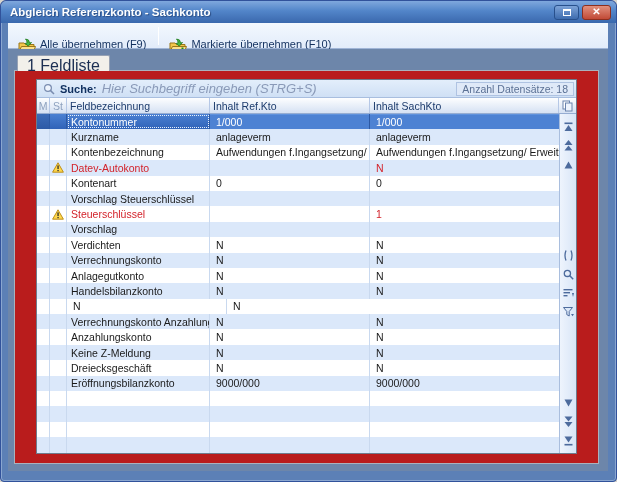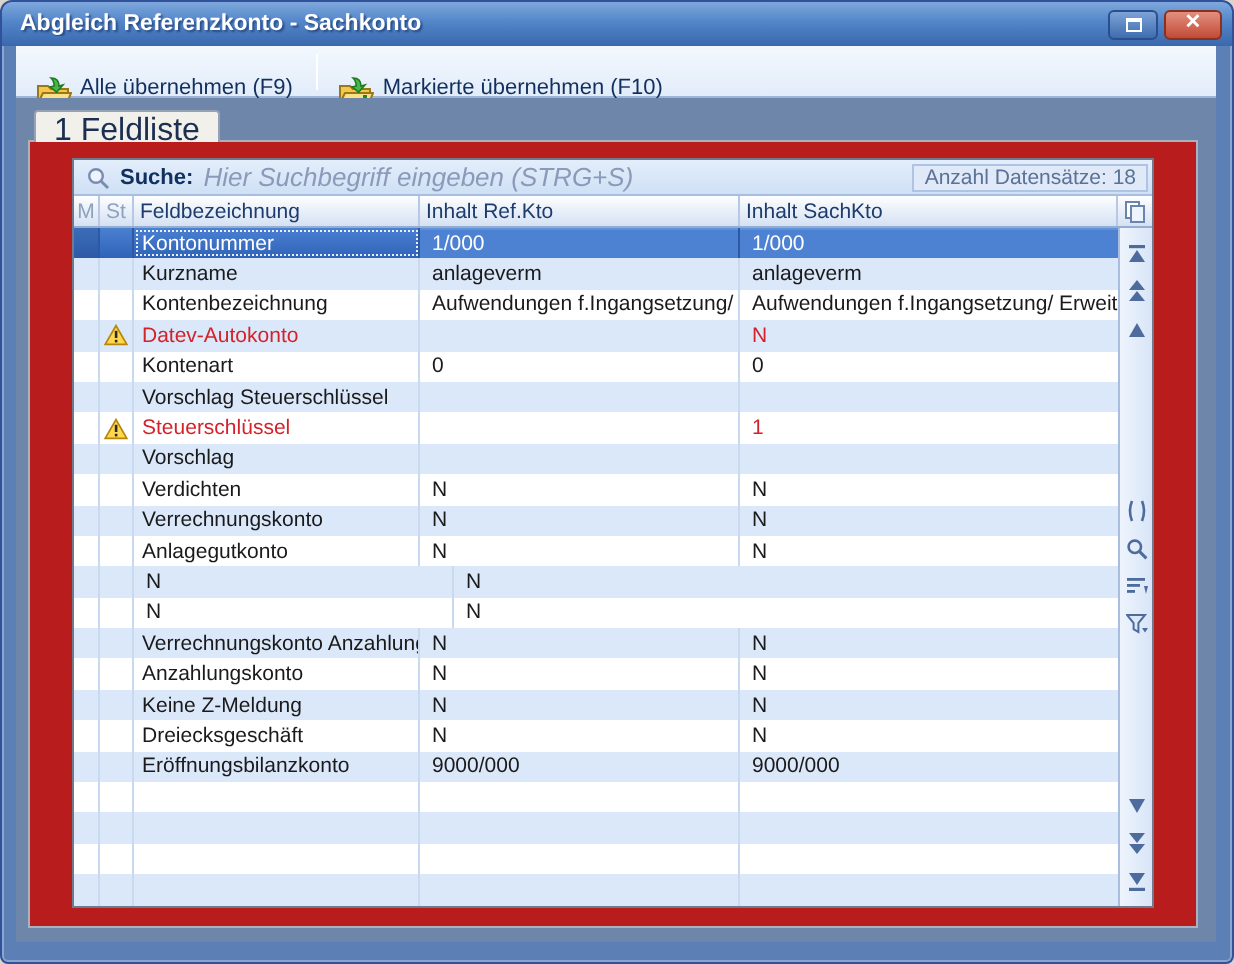--- a/index.html
+++ b/index.html
@@ -248,20 +248,21 @@
               <div class="row">
                 <div class="cell m"></div>
                 <div class="cell st"></div>
                 <div class="cell field">Anlagegutkonto</div>
                 <div class="cell ref">N</div>
                 <div class="cell sach">N</div>
               </div>
               <div class="row alt">
                 <div class="cell m"></div>
                 <div class="cell st"></div>
+                <div class="cell field">Handelsbilanzkonto</div>
                 <div class="cell ref">N</div>
                 <div class="cell sach">N</div>
               </div>
               <div class="row">
                 <div class="cell m"></div>
                 <div class="cell st"></div>
                 <div class="cell ref">N</div>
                 <div class="cell sach">N</div>
               </div>
               <div class="row alt">

